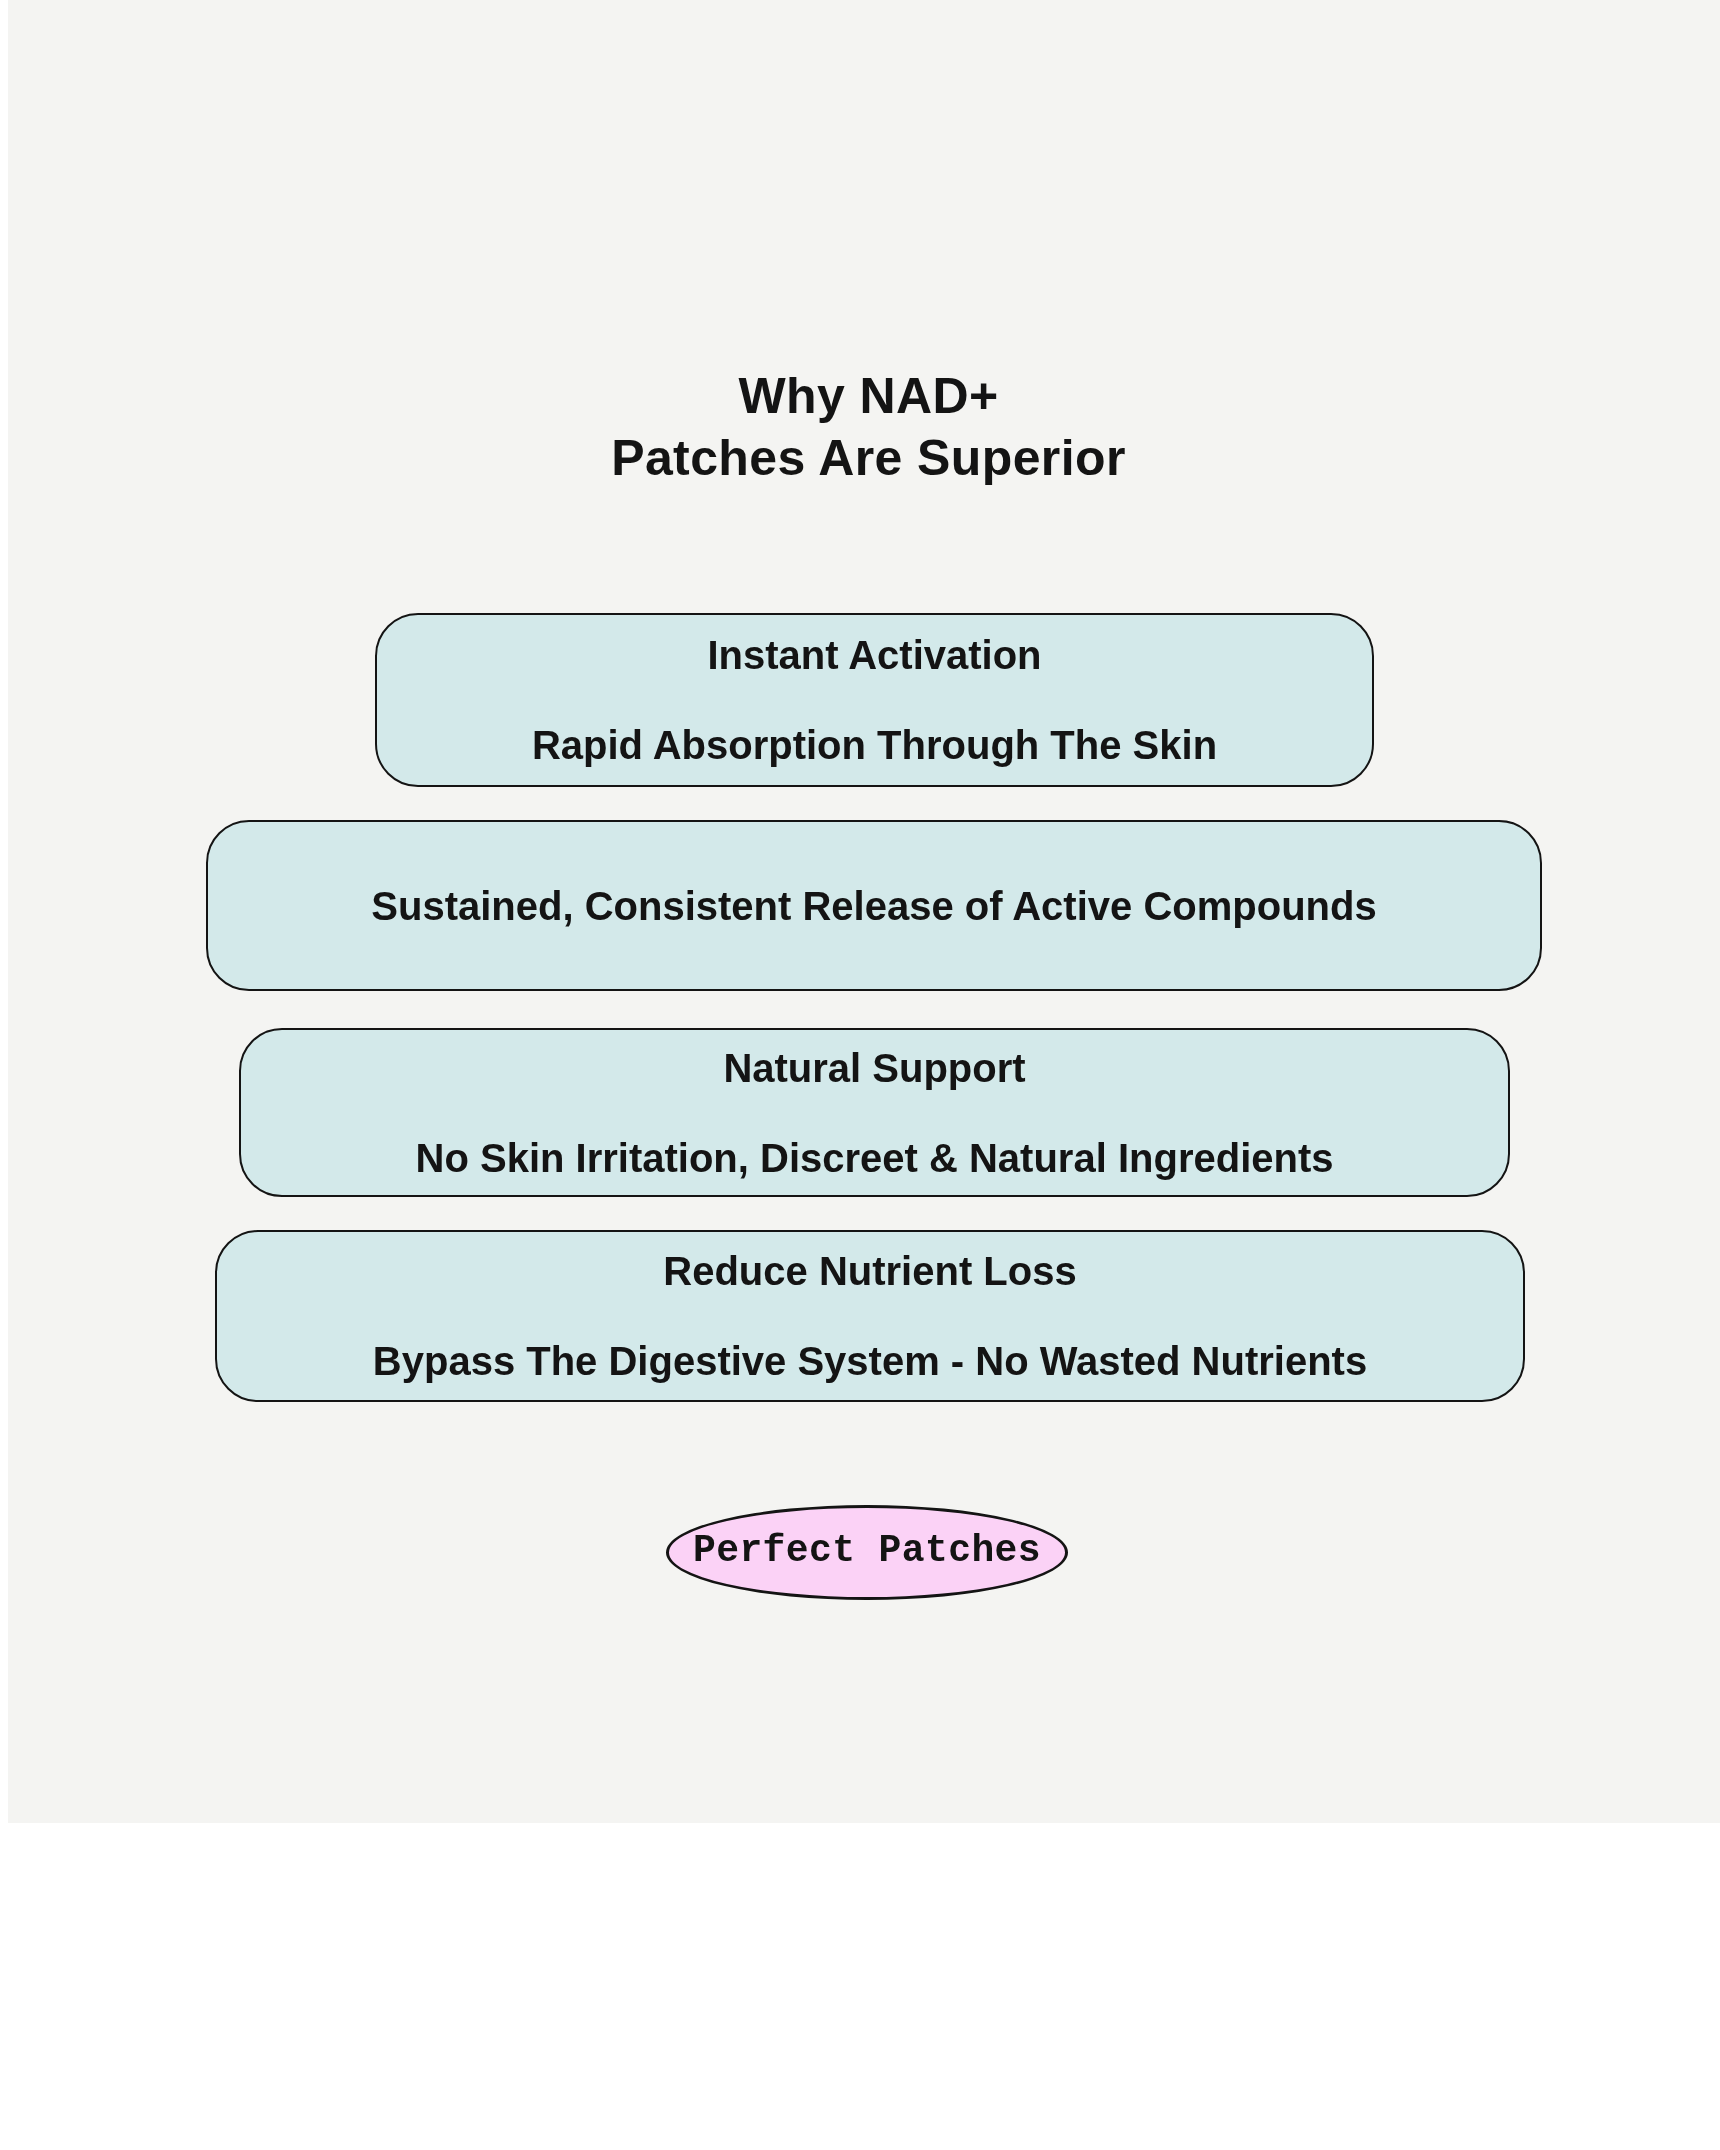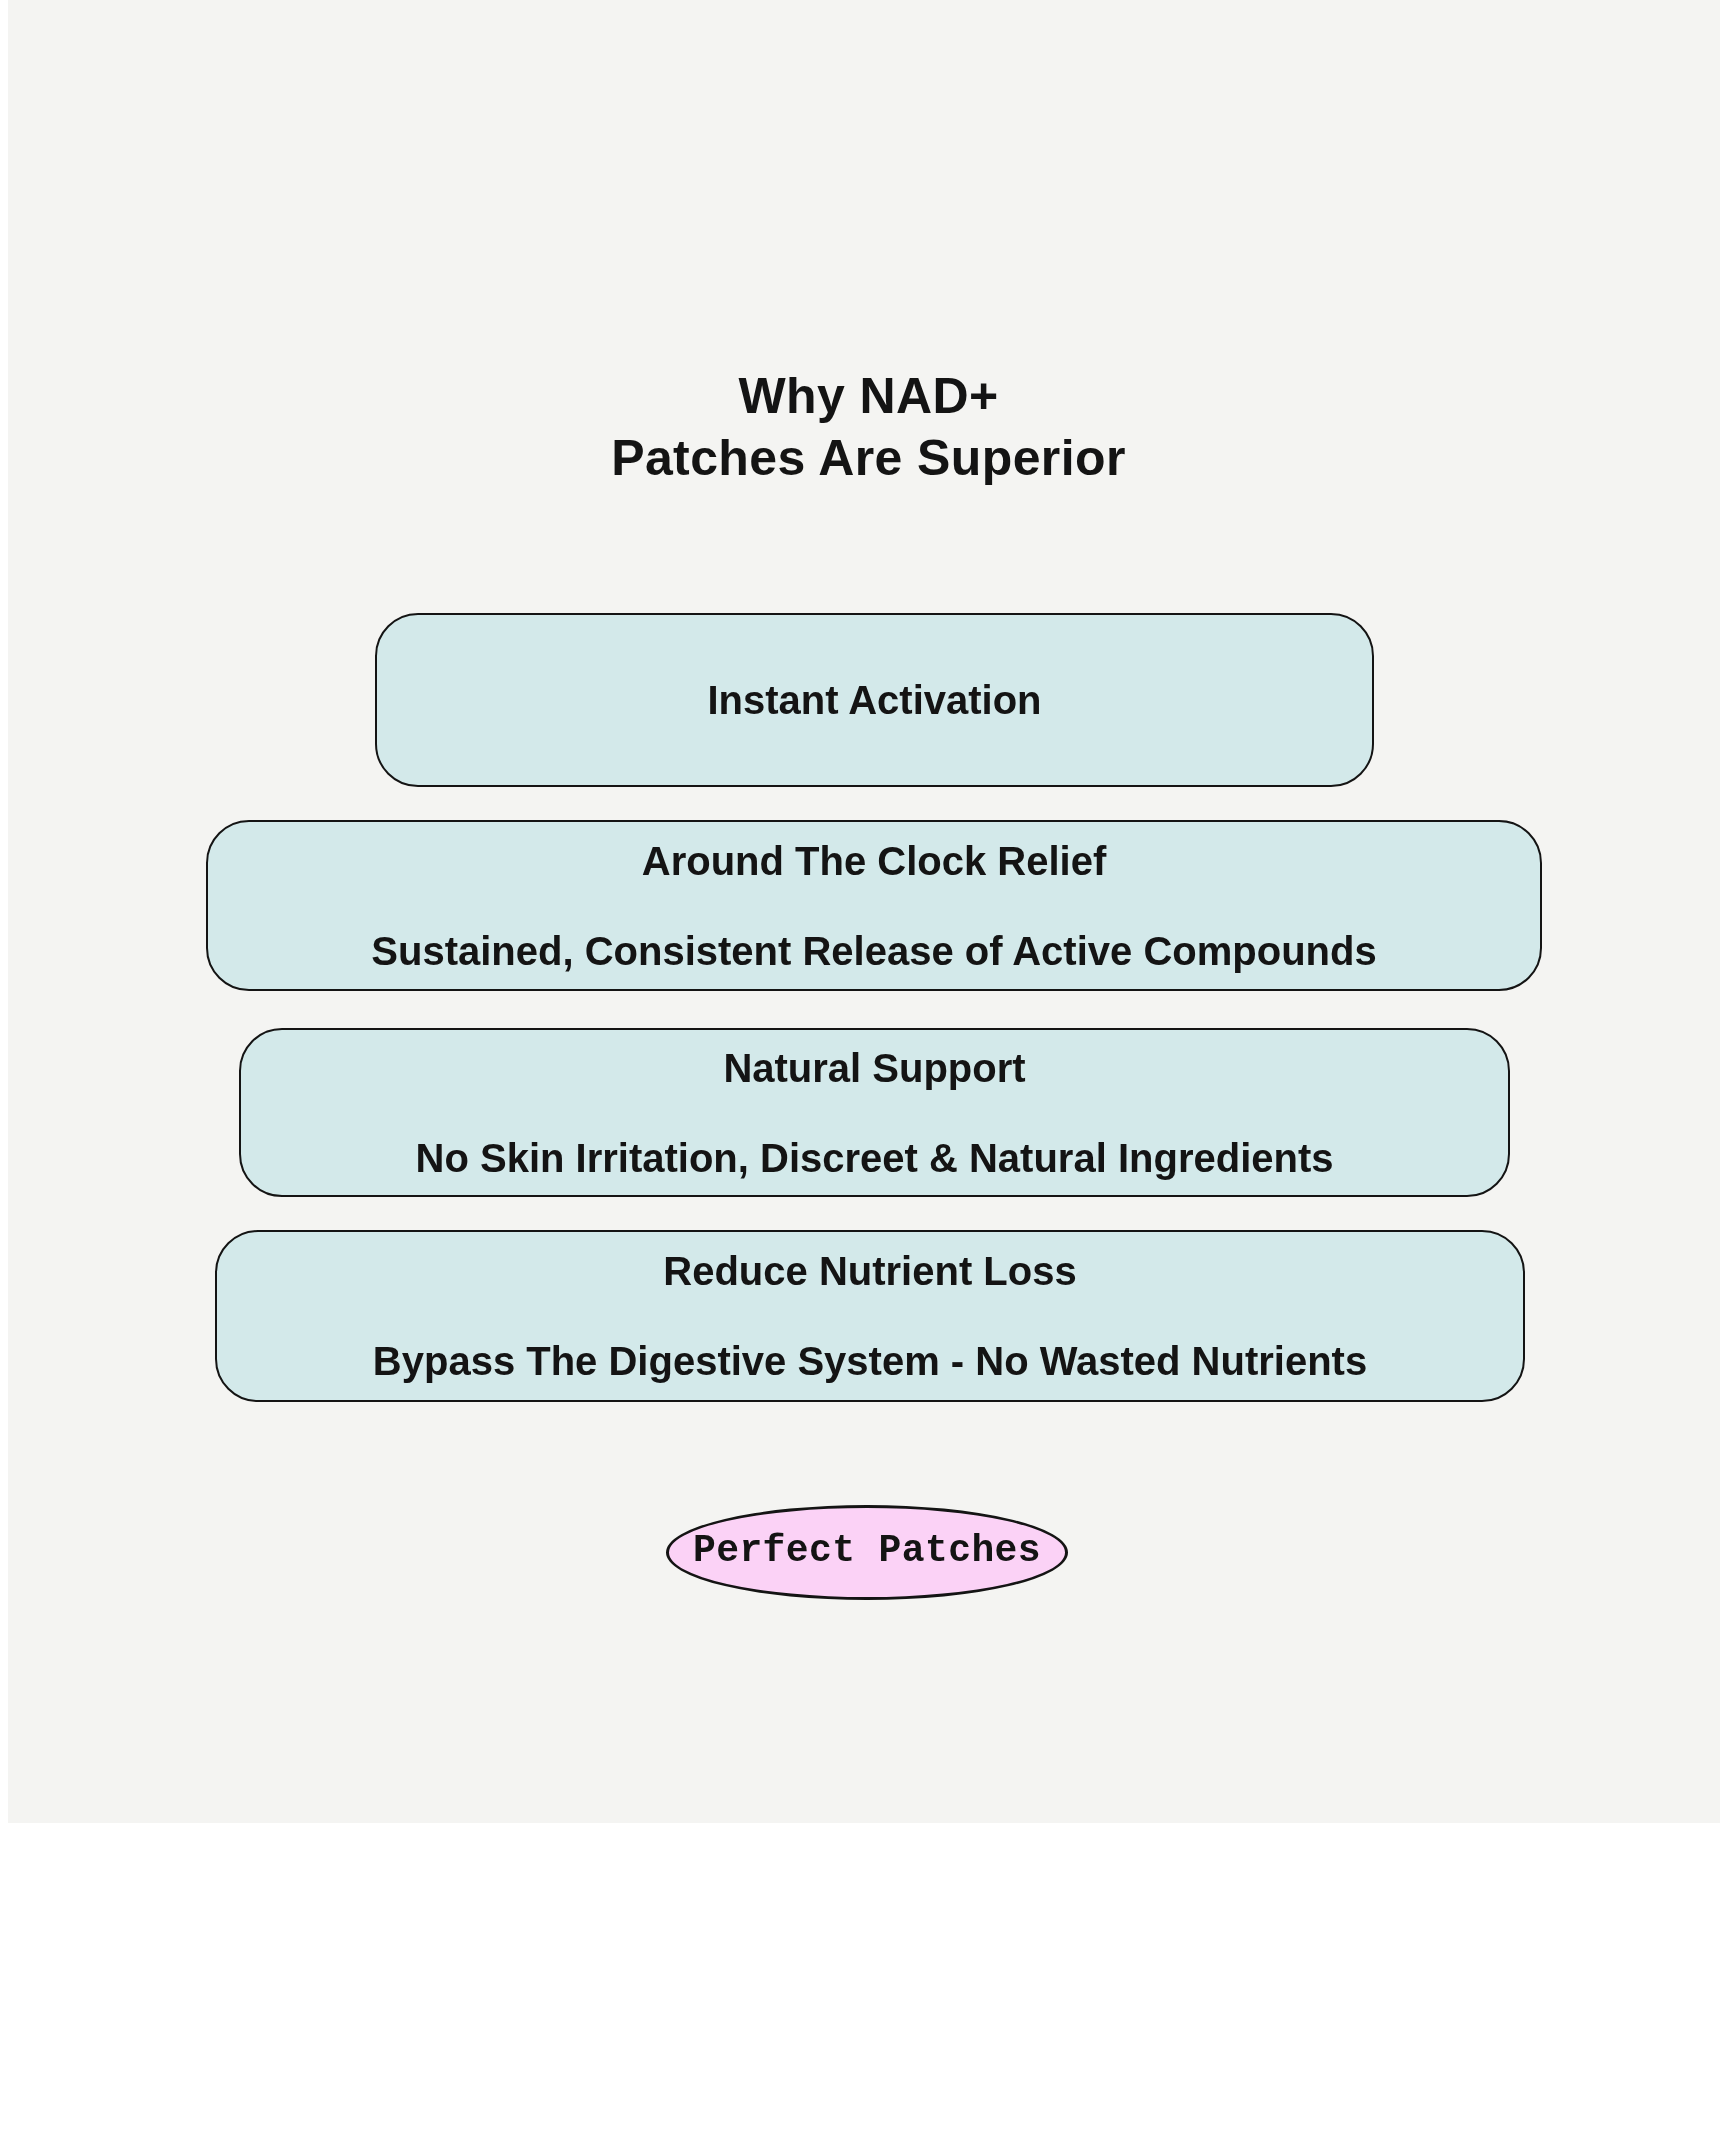--- a/index.html
+++ b/index.html
@@ -80,24 +80,24 @@
 
 <div class="canvas">
 
   <div class="title">
     <div>Why NAD+</div>
     <div>Patches Are Superior</div>
   </div>
 
   <div class="card card-1">
     <div>Instant Activation</div>
+    <div>Rapid Absorption Through The Skin</div>
   </div>
 
   <div class="card card-2">
-    <div>Around The Clock Relief</div>
     <div>Sustained, Consistent Release of Active Compounds</div>
   </div>
 
   <div class="card card-3">
     <div>Natural Support</div>
     <div>No Skin Irritation, Discreet &amp; Natural Ingredients</div>
   </div>
 
   <div class="card card-4">
     <div>Reduce Nutrient Loss</div>

